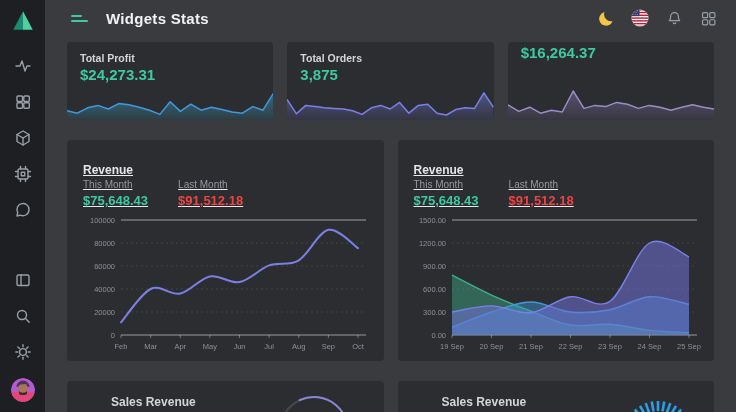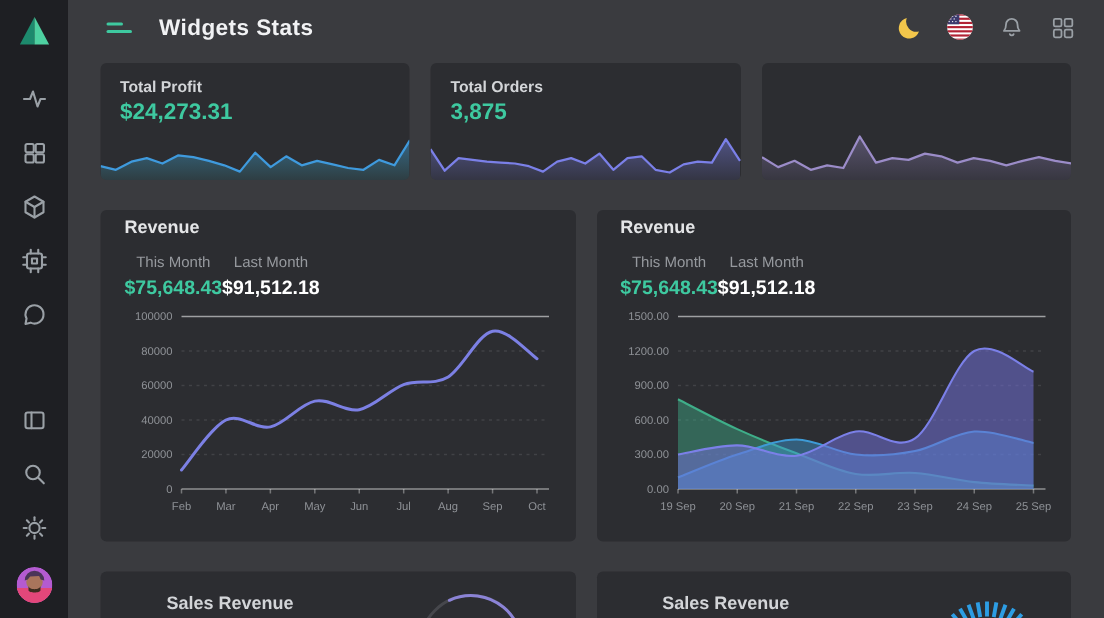--- a/index.html
+++ b/index.html
@@ -41,27 +41,27 @@
   .row { display:flex; gap:14px; }
   .card { background:#2c2d31; border-radius:4px; position:relative; }
   
   .stat-card { flex:1; height:78px; overflow:hidden; }
   .stat-label { padding:10px 13px 0; font-size:10.5px; font-weight:700; color:#d3d5d8; }
   .stat-value { padding:2px 13px 0; font-size:15px; font-weight:700; color:#3ec9a0; }
   .spark { position:absolute; left:0; right:0; bottom:0; height:34px; }
   .spark svg { display:block; width:100%; height:100%; }
   
   .rev-row { margin-top:20px; }
-  .rev-card { flex:1; height:221px; padding:4px 16px 12px; overflow:hidden; }
+  .rev-card { flex:1; height:221px; padding:23px 16px 12px; overflow:hidden;text-decoration:underline; }
   .rev-title { font-size:12px; font-weight:700; color:#e4e5e7; }
-  .rev-stats { display:flex; margin-top:12px;text-align:center; }
+  .rev-stats { display:flex; gap:30px; margin-top:2px; }
   .rev-col .lbl { font-size:10px; color:#96999e; font-weight:400; }
   .rev-col .val { font-size:13px; font-weight:700; margin-top:3px; }
   .val.green { color:#3ec9a0; }
-  .val.white { color:#ffffff; }
+  .val.white { color:#ef4444; }
   .rev-chart { margin-top:6px; height:138px; }
   .rev-chart svg { overflow:visible; display:block; }
   
   .bottom-row { margin-top:20px; }
   .bottom-card { flex:1; height:90px; padding:14px 16px; overflow:hidden; }
   .bc-title { font-size:12px; font-weight:700; color:#d3d5d8;margin-left:28px; }
   .bc-value { font-size:13px; font-weight:700; color:#3ec9a0; margin-top:4px; }
   .gauge { position:absolute; top:6px; width:84px; height:40px; overflow:hidden; }
   .gauge-left-pos { right:28px; }
   .gauge-right-pos { right:14px; }
@@ -246,20 +246,21 @@
                 <stop offset="0%" stop-color="rgba(123,128,232,0.45)"></stop>
                 <stop offset="100%" stop-color="rgba(123,128,232,0.10)"></stop>
               </linearGradient>
             </defs>
             <path d="M0,34L0.0,13.4L6.9,27.8L13.7,19.4L20.6,20.6L27.5,21.8L34.3,22.4L41.2,23.0L48.0,24.8L54.9,28.4L61.8,21.8L68.6,19.4L75.5,23.0L82.4,16.4L89.2,27.2L96.1,19.4L103.0,18.2L109.8,27.2L116.7,29.0L123.5,23.6L130.4,21.8L137.3,22.4L144.1,6.8L151.0,21.2L151,34Z" fill="url(#spark-total-orders-g)"></path>
             <polyline points="0.0,13.4 6.9,27.8 13.7,19.4 20.6,20.6 27.5,21.8 34.3,22.4 41.2,23.0 48.0,24.8 54.9,28.4 61.8,21.8 68.6,19.4 75.5,23.0 82.4,16.4 89.2,27.2 96.1,19.4 103.0,18.2 109.8,27.2 116.7,29.0 123.5,23.6 130.4,21.8 137.3,22.4 144.1,6.8 151.0,21.2" fill="none" stroke="#7b80e8" stroke-width="1.5" stroke-linejoin="round" vector-effect="non-scaling-stroke"></polyline>
           </svg>
         </div>
     </div>
     <div class="card stat-card">
+      <div class="stat-value">$16,264.37</div>
       <div class="spark">
           <svg viewBox="0 0 151 34" preserveAspectRatio="none" width="100%" height="100%">
             <defs>
               <linearGradient id="spark-consolidated-profit-g" x1="0" y1="0" x2="0" y2="1">
                 <stop offset="0%" stop-color="rgba(155,140,200,0.40)"></stop>
                 <stop offset="100%" stop-color="rgba(155,140,200,0.10)"></stop>
               </linearGradient>
             </defs>
             <path d="M0,34L0.0,18.8L7.9,25.4L15.9,21.2L23.8,27.2L31.8,24.2L39.7,26.0L47.7,5.0L55.6,22.4L63.6,19.4L71.5,20.6L79.5,16.4L87.4,18.2L95.4,22.4L103.3,19.4L111.3,21.2L119.2,24.2L127.2,21.2L135.1,18.8L143.1,21.2L151.0,23.0L151,34Z" fill="url(#spark-consolidated-profit-g)"></path>
             <polyline points="0.0,18.8 7.9,25.4 15.9,21.2 23.8,27.2 31.8,24.2 39.7,26.0 47.7,5.0 55.6,22.4 63.6,19.4 71.5,20.6 79.5,16.4 87.4,18.2 95.4,22.4 103.3,19.4 111.3,21.2 119.2,24.2 127.2,21.2 135.1,18.8 143.1,21.2 151.0,23.0" fill="none" stroke="#9b8cc8" stroke-width="1.5" stroke-linejoin="round" vector-effect="non-scaling-stroke"></polyline>

